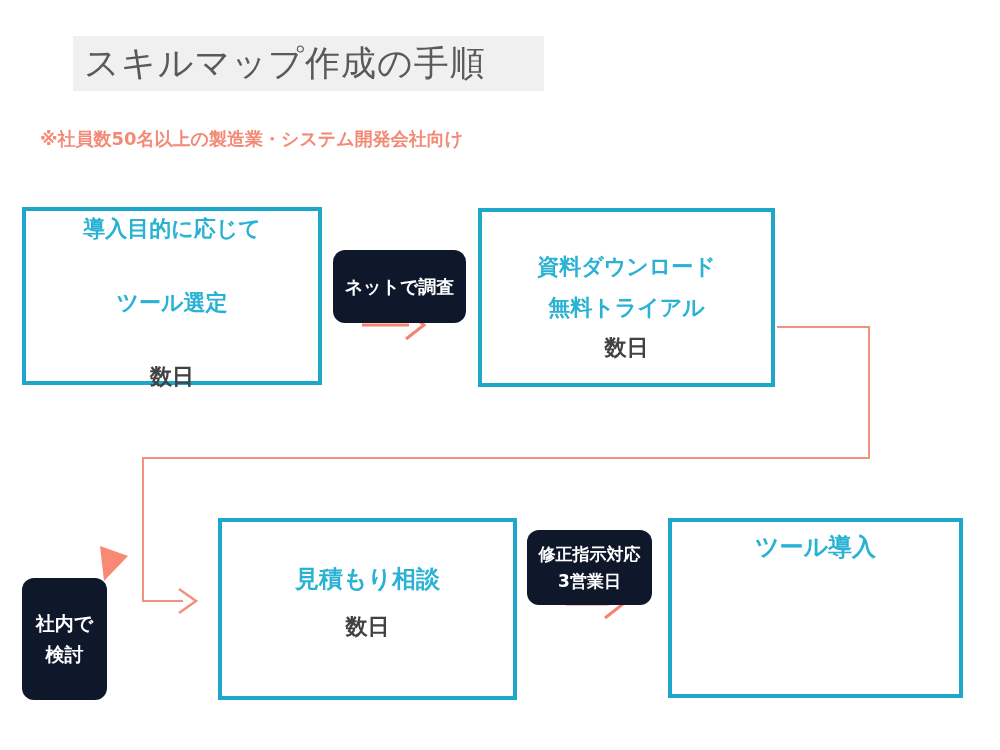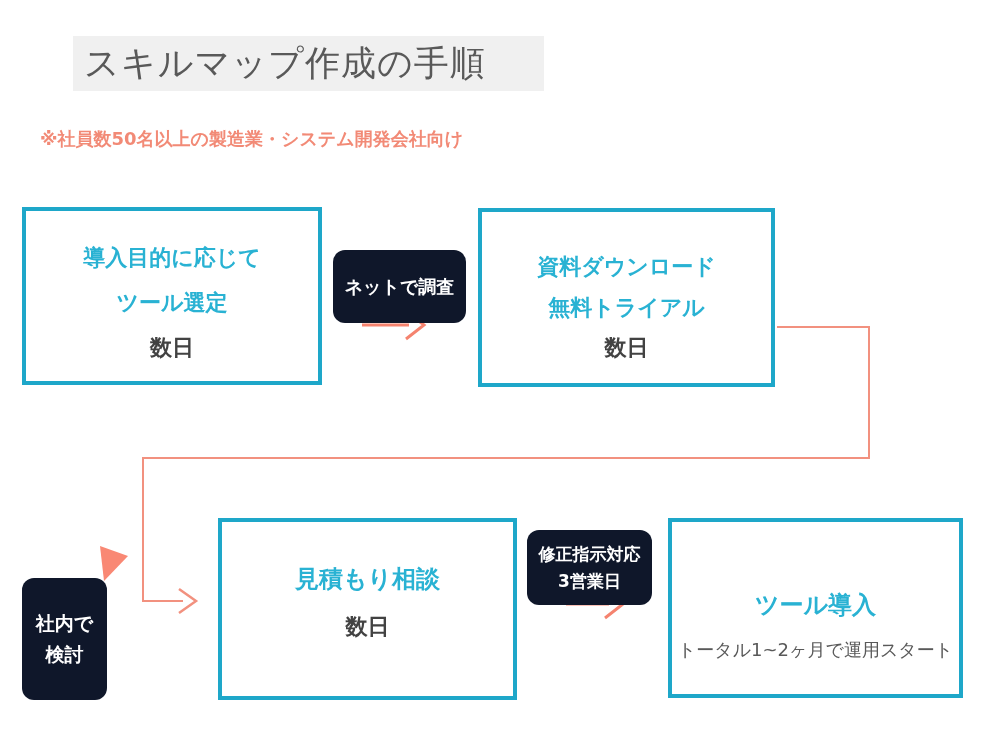--- a/index.html
+++ b/index.html
@@ -25,24 +25,24 @@
     font-size:18px;color:#f28a76;white-space:nowrap;font-weight:bold;
   }
   
   #connector-layer{left:0;top:0;width:1000px;height:750px;pointer-events:none;}
   
   .box{
     position:absolute;background:#ffffff;border:4px solid #1ea7c9;
     box-sizing:border-box;display:flex;flex-direction:column;
     align-items:center;text-align:center;
   }
-  #step-1{left:22px;top:207px;width:300px;height:178px;justify-content:center;padding-top:14px;}
+  #step-1{left:22px;top:207px;width:300px;height:178px;justify-content:center;padding-top:14px;gap:29px;}
   #step-2{left:478px;top:208px;width:297px;height:179px;justify-content:center;padding-top:18px;}
   #step-3{left:218px;top:518px;width:299px;height:182px;padding-top:32px;}
-  #step-4{left:668px;top:518px;width:295px;height:180px;padding-top:58px;}
+  #step-4{left:668px;top:518px;width:295px;height:180px;}
   .box .teal-line{color:#29b2d3;font-weight:bold;font-size:22px;line-height:45px;white-space:nowrap;}
   .box .teal-line.big{font-size:24px;line-height:50px;}
   #step-2 .teal-line{line-height:41px;}
   .box .duration{color:#424242;font-weight:bold;font-size:22px;line-height:46px;}
   #step-2 .duration{line-height:39px;}
   .box .note{color:#595959;font-weight:normal;font-size:18px;line-height:40px;white-space:nowrap;}
   
   .bubble{
     position:absolute;background:#0f172a;border-radius:12px;
     color:#ffffff;font-weight:bold;display:flex;flex-direction:column;
@@ -112,14 +112,13 @@
   <div class="duration">数日</div>
 </div>
 
 <div id="callout-revision" class="bubble">
   <span class="bl">修正指示対応</span>
   <span class="bl">3営業日</span>
 </div>
 
 <div id="step-4" class="box">
   <div class="teal-line big">ツール導入</div>
-  <div class="note">トータル1~2ヶ月で運用スタート</div>
 </div>
 
 </body></html>

